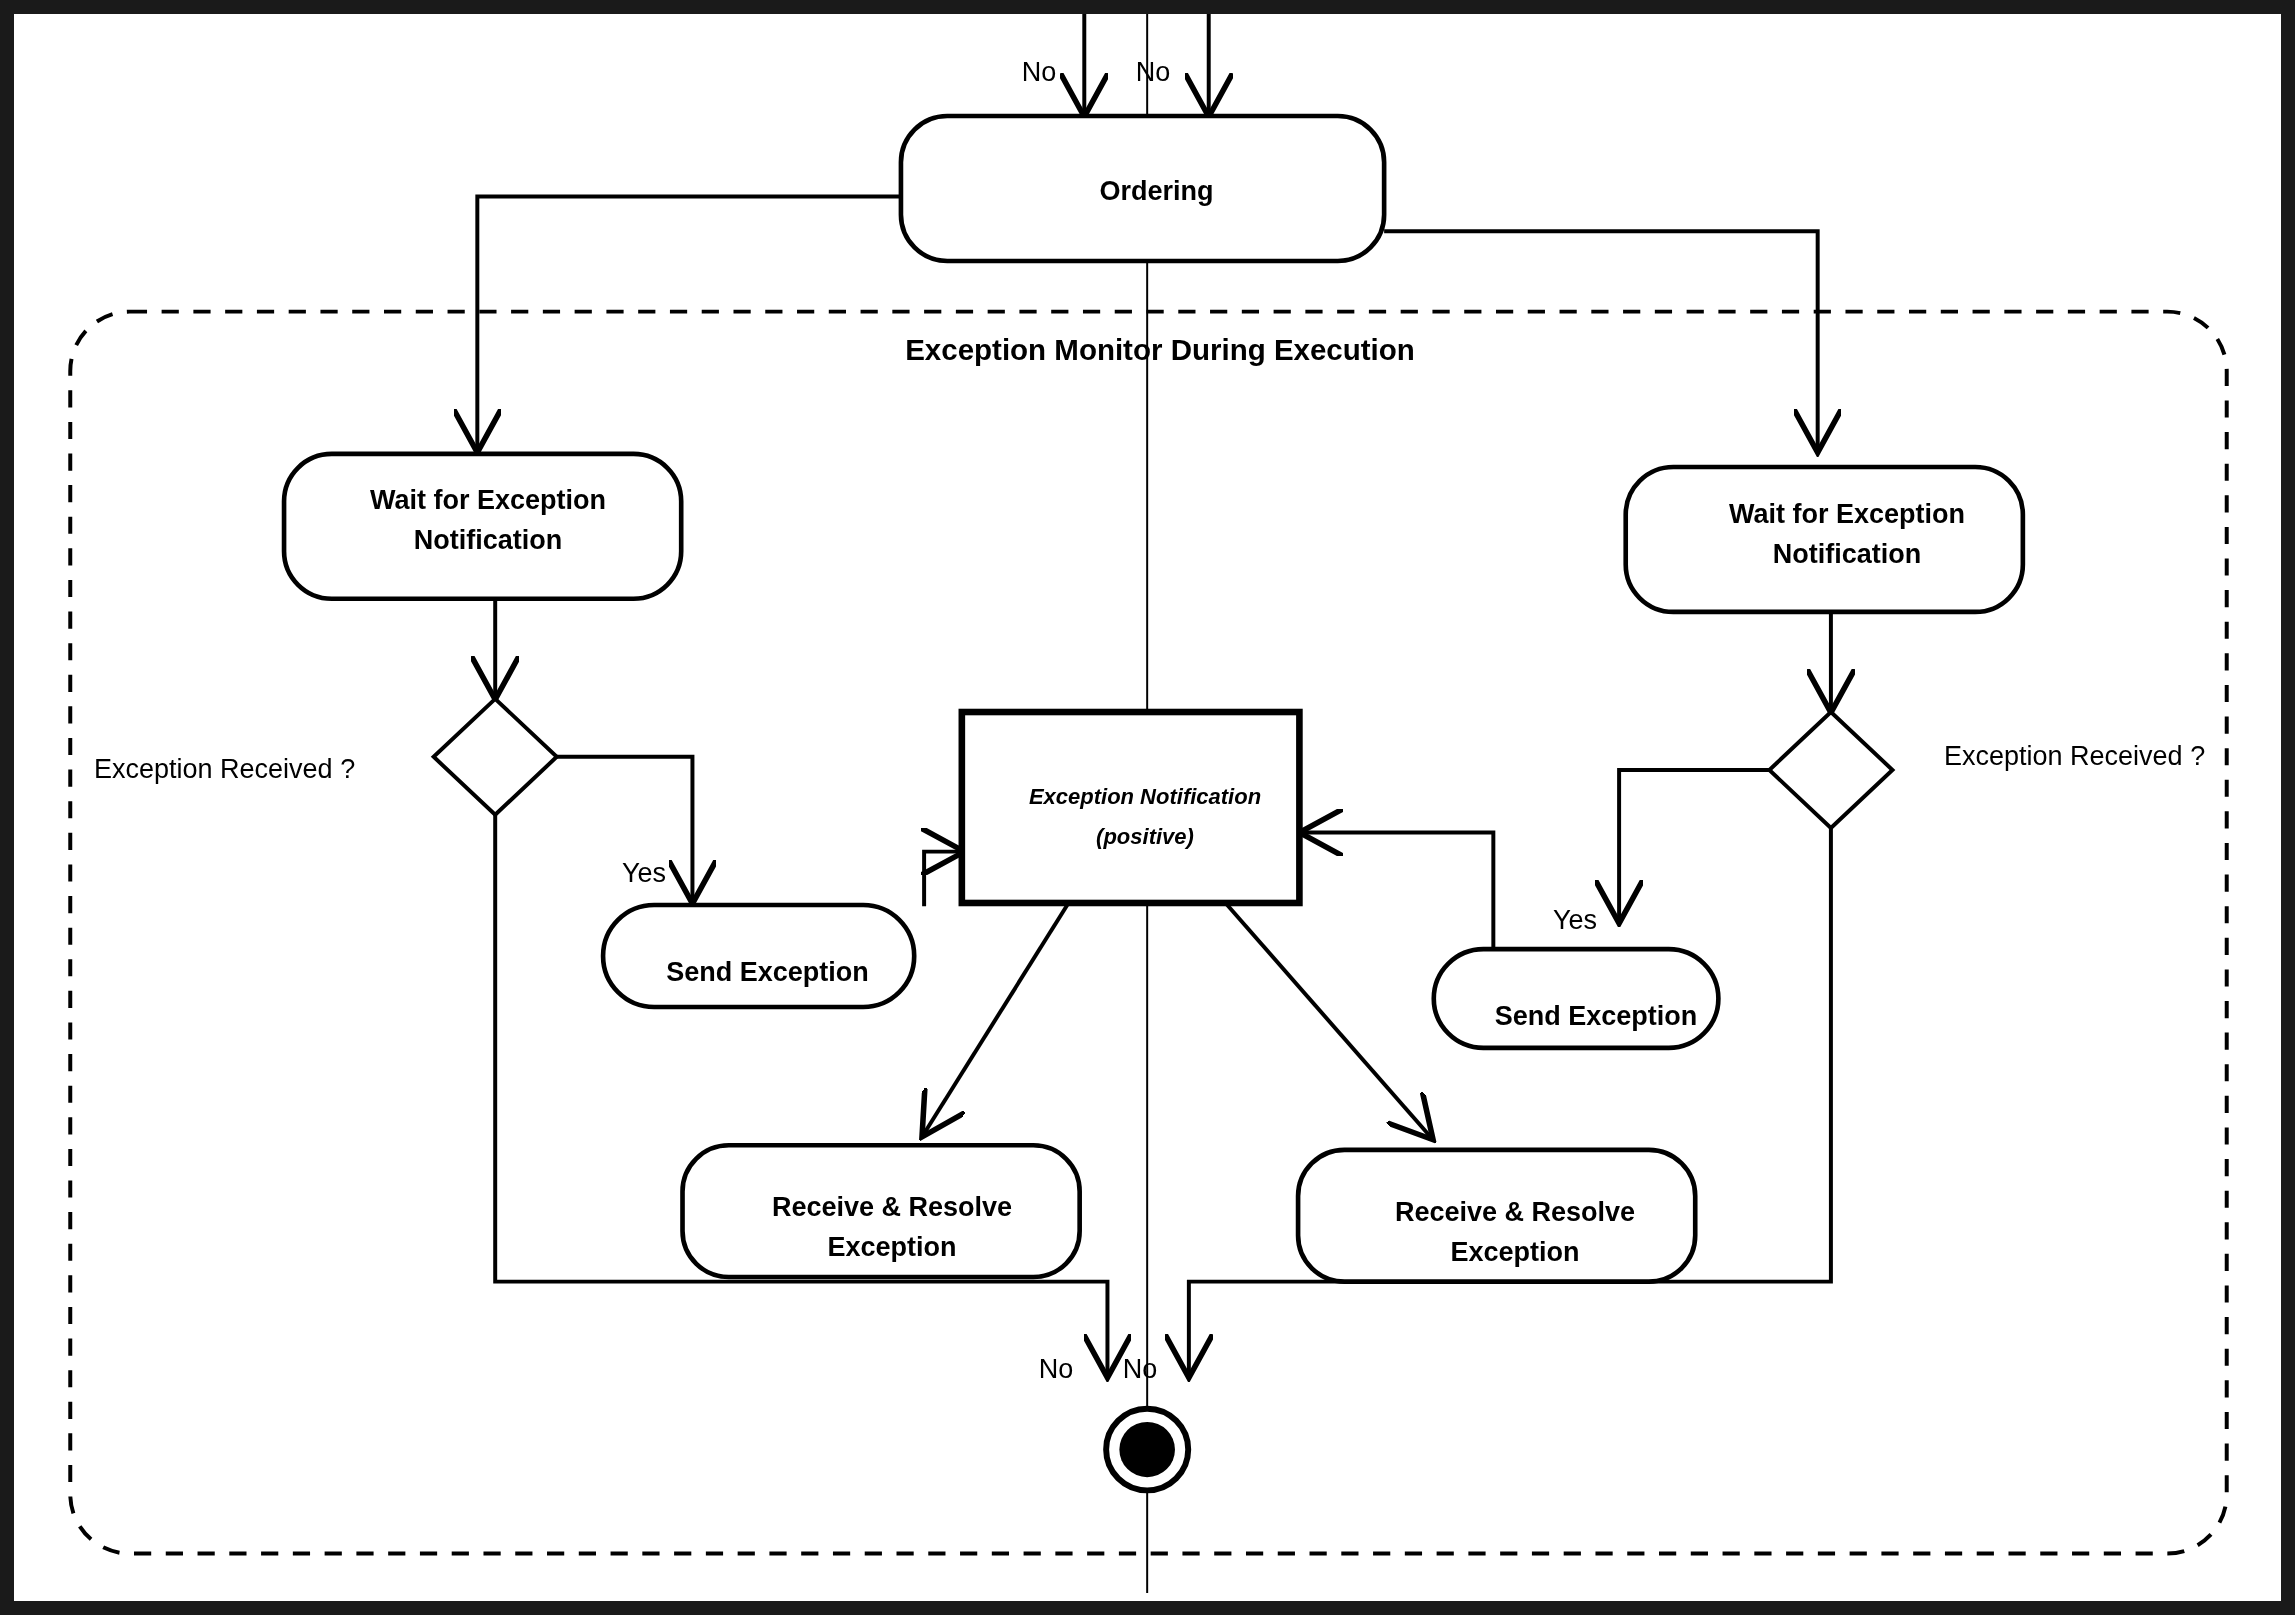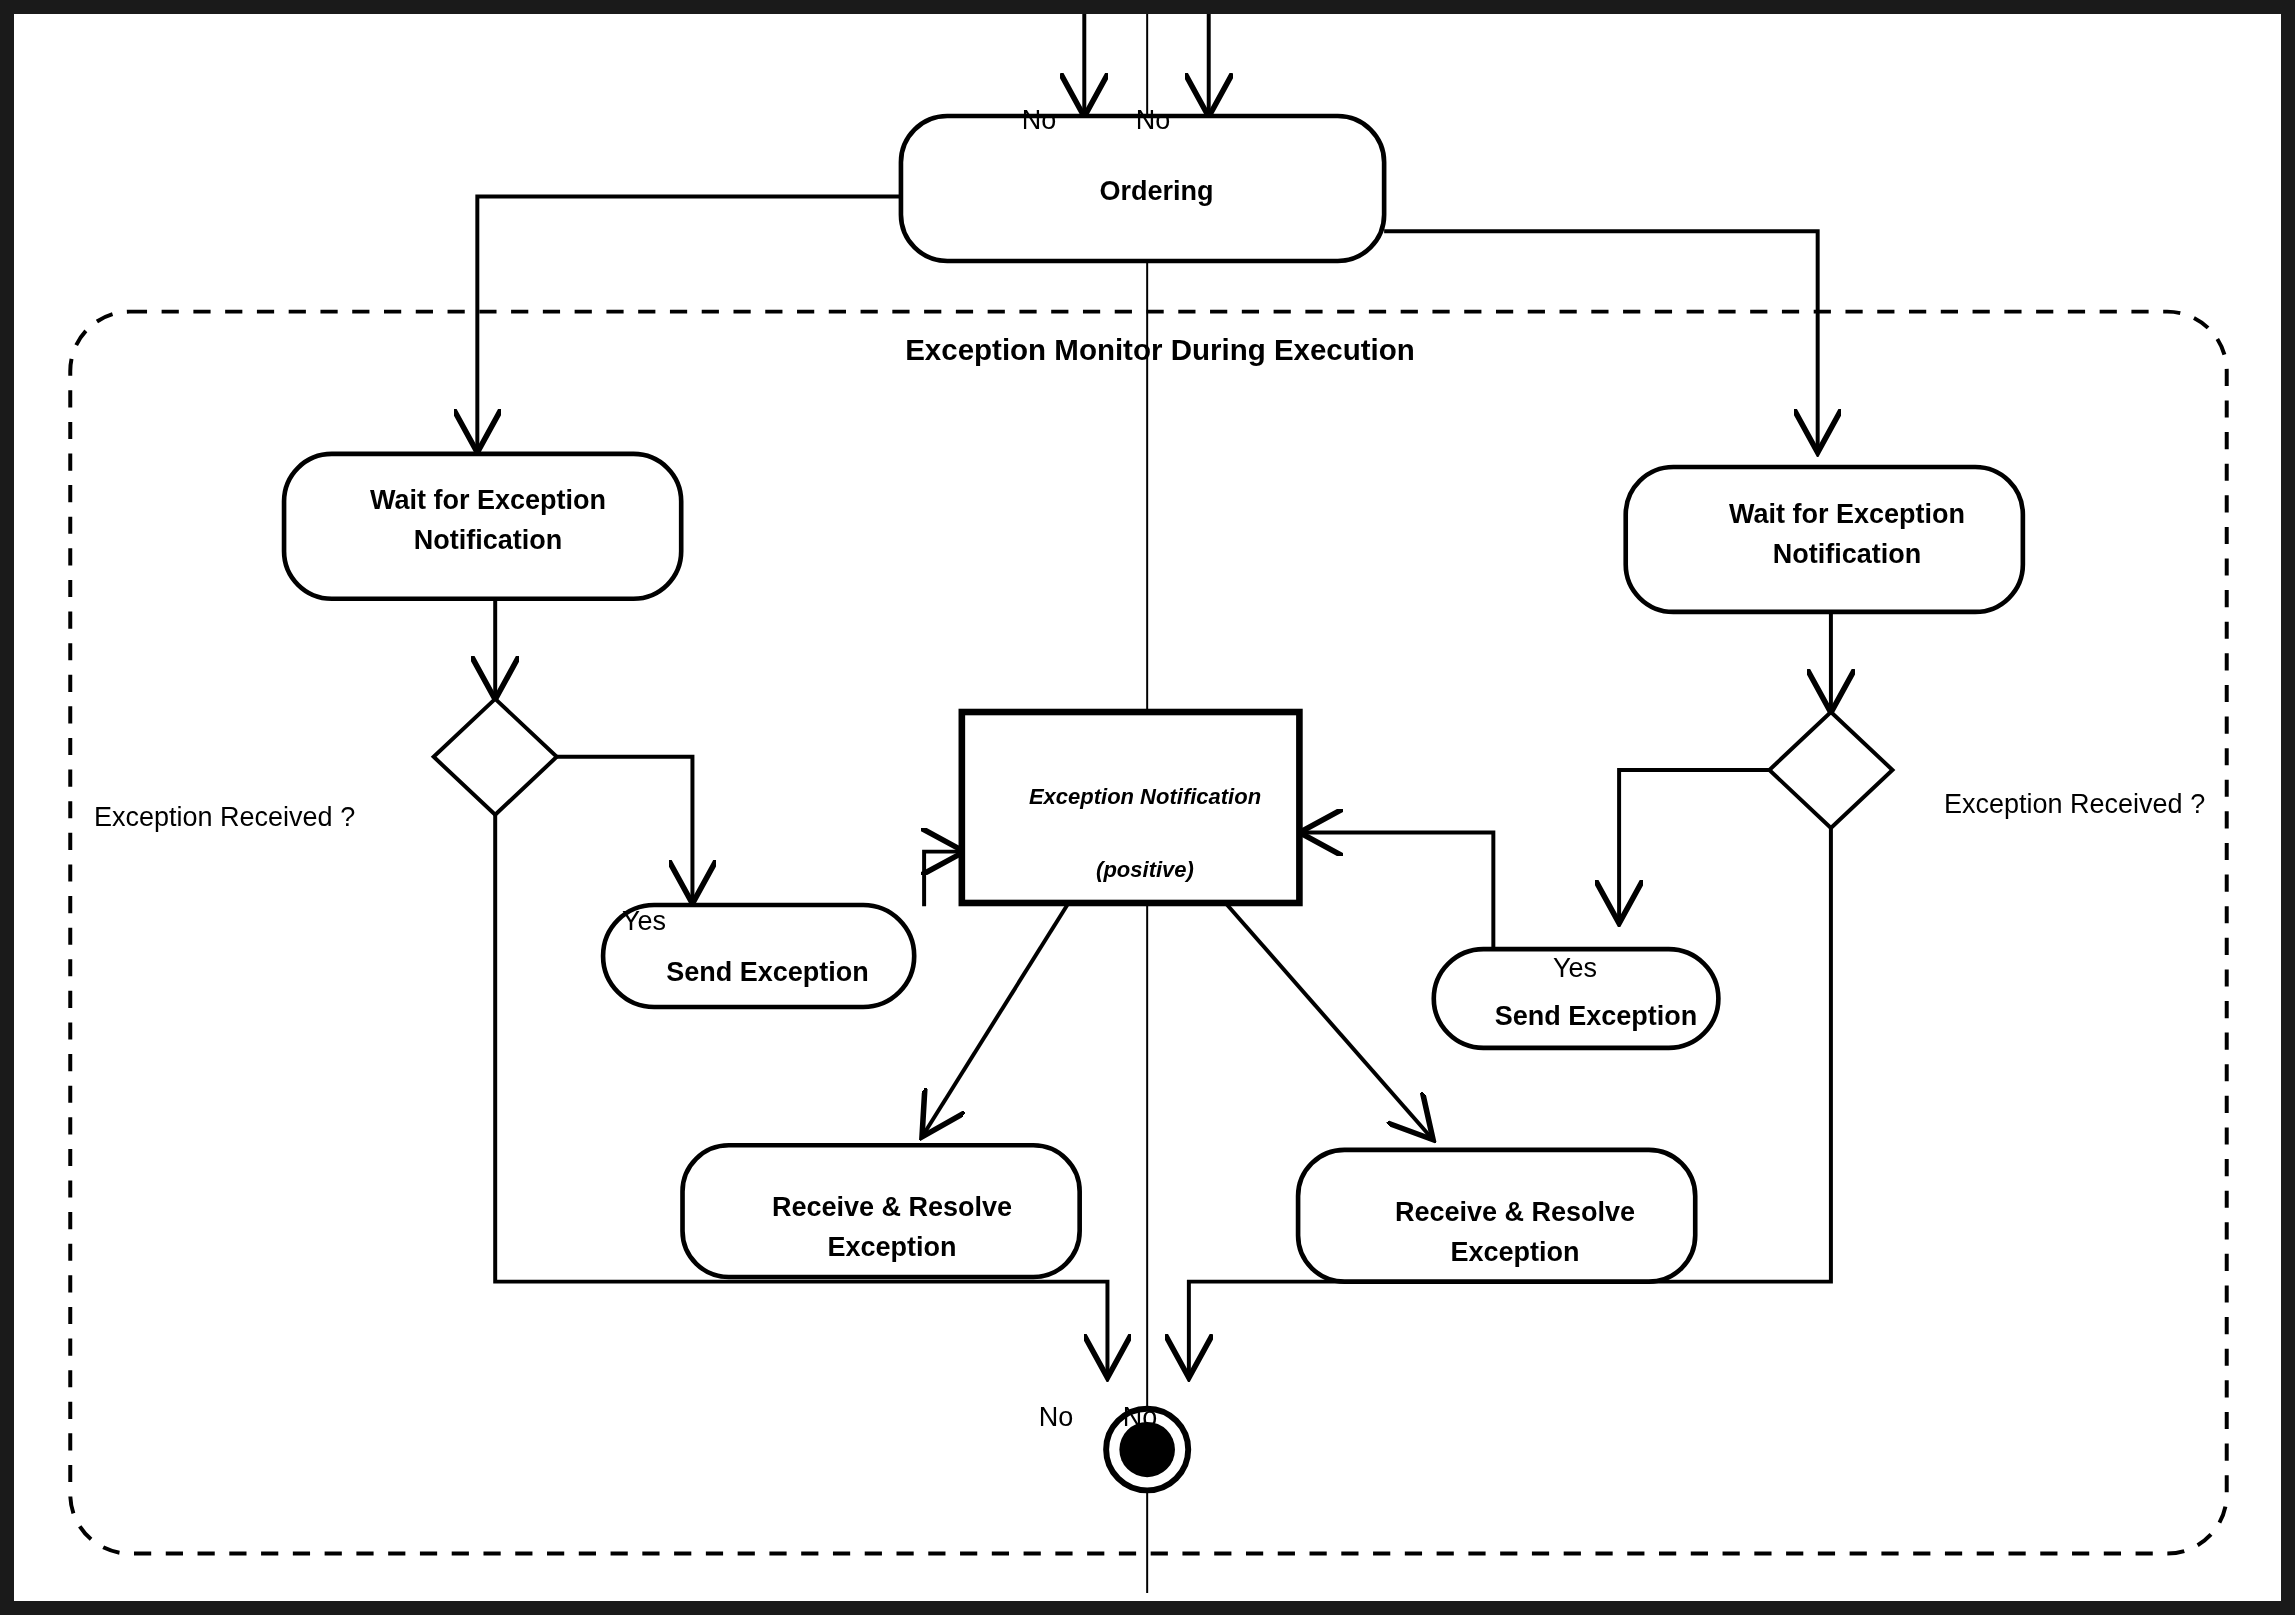--- a/index.html
+++ b/index.html
@@ -41,21 +41,20 @@
   }
   .signal-text {
     font-weight: bold;
     font-style: italic;
     font-size: 22px;
   }
   .edge-text {
     font-weight: normal;
     font-size: 27px;
     white-space: nowrap;
-    margin-top: 48px;
   }
   .region-text {
     font-weight: bold;
     font-size: 29.5px;
     white-space: nowrap;
   }
 </style>
 </head>
 <body>
 
@@ -144,21 +143,21 @@
   <div class="node-label edge-text" style="left:1930px; top:724px; width:315px; height:38px; justify-content:flex-start;">Exception Received ?</div>
 
   <div class="node-label edge-text" style="left:590px; top:841px; width:80px; height:38px;">Yes</div>
   <div class="node-label edge-text" style="left:1521px; top:888px; width:80px; height:38px;">Yes</div>
 
   <div class="node-label activity-text" style="left:596px; top:907px; width:315px; height:104px;">Send Exception</div>
 
   <div class="node-label activity-text" style="left:1438px; top:952px; width:288px; height:101px;">Send Exception</div>
 
   <div class="node-label signal-text" style="left:960px; top:764px; width:342px; height:38px;">Exception Notification</div>
-  <div class="node-label signal-text" style="left:960px; top:837px; width:342px; height:38px;">(positive)</div>
+  <div class="node-label signal-text" style="left:960px; top:804px; width:342px; height:38px;">(positive)</div>
 
   <div class="node-label activity-text" style="left:677px; top:1176px; width:402px; height:35px;">Receive &amp; Resolve</div>
   <div class="node-label activity-text" style="left:677px; top:1216px; width:402px; height:35px;">Exception</div>
 
   <div class="node-label activity-text" style="left:1300px; top:1181px; width:402px; height:35px;">Receive &amp; Resolve</div>
   <div class="node-label activity-text" style="left:1300px; top:1221px; width:402px; height:35px;">Exception</div>
 
   <div class="node-label edge-text" style="left:1002px; top:1337px; width:80px; height:38px;">No</div>
   <div class="node-label edge-text" style="left:1086px; top:1337px; width:80px; height:38px;">No</div>
 

